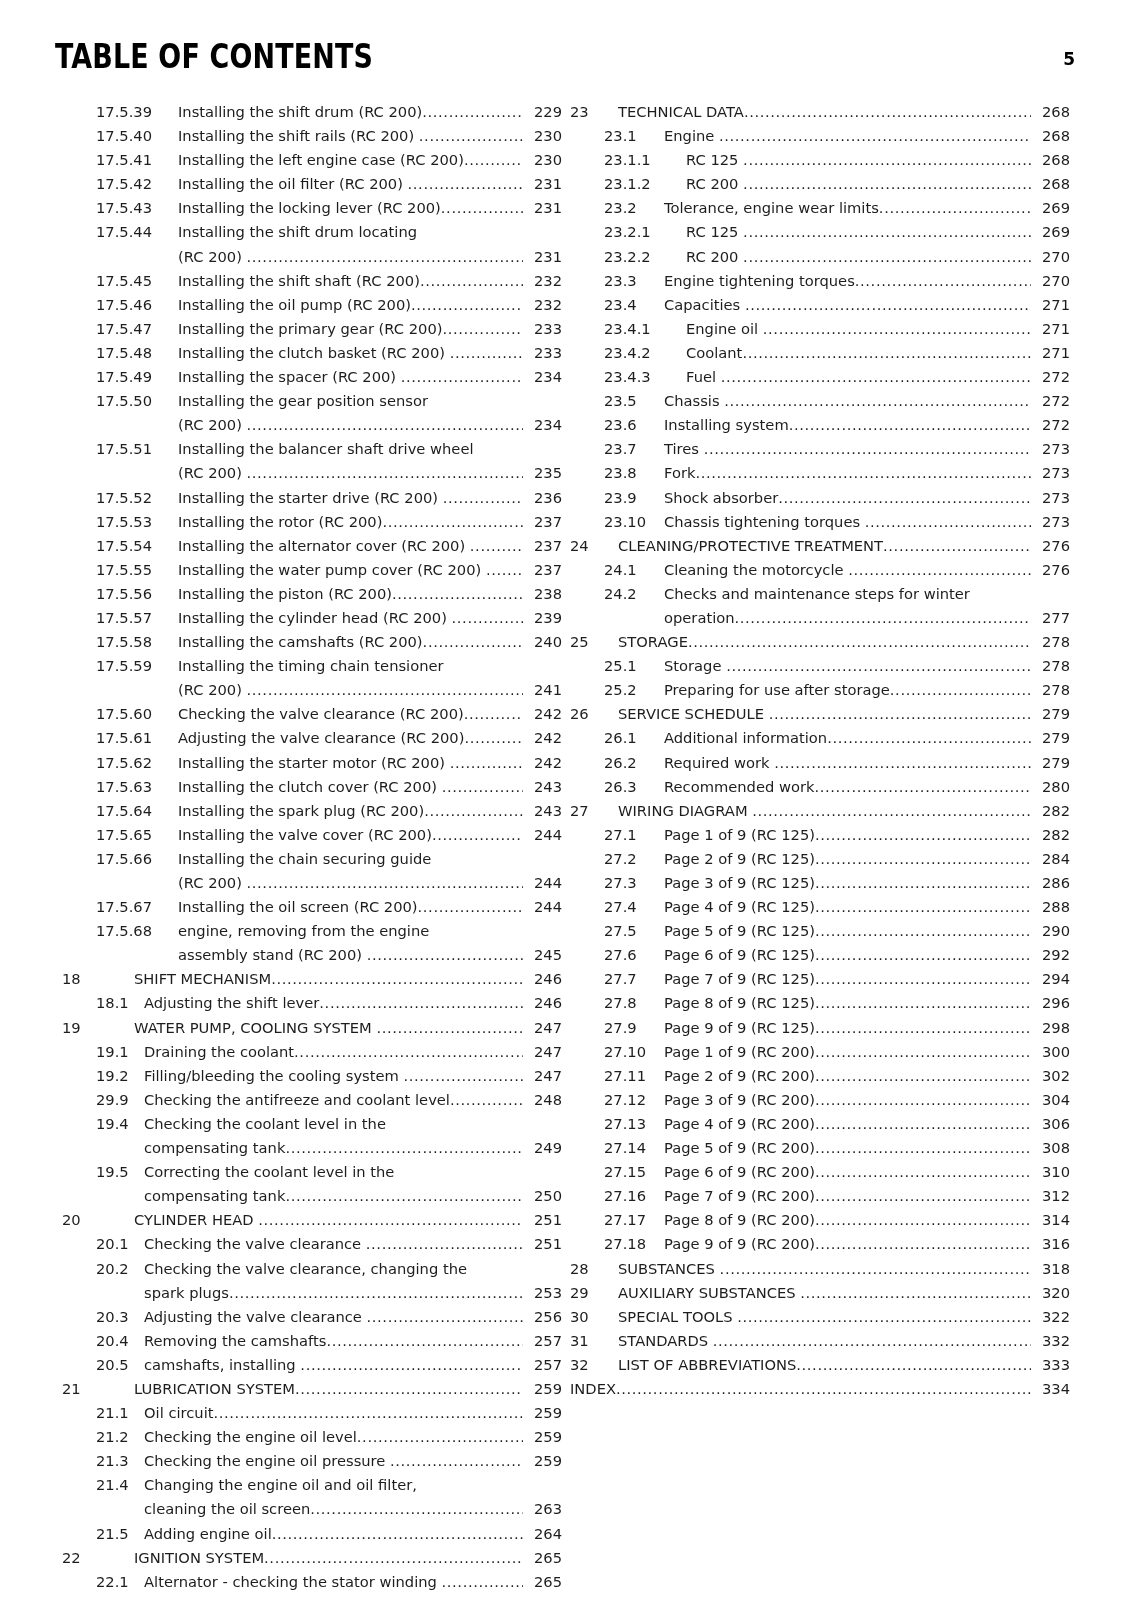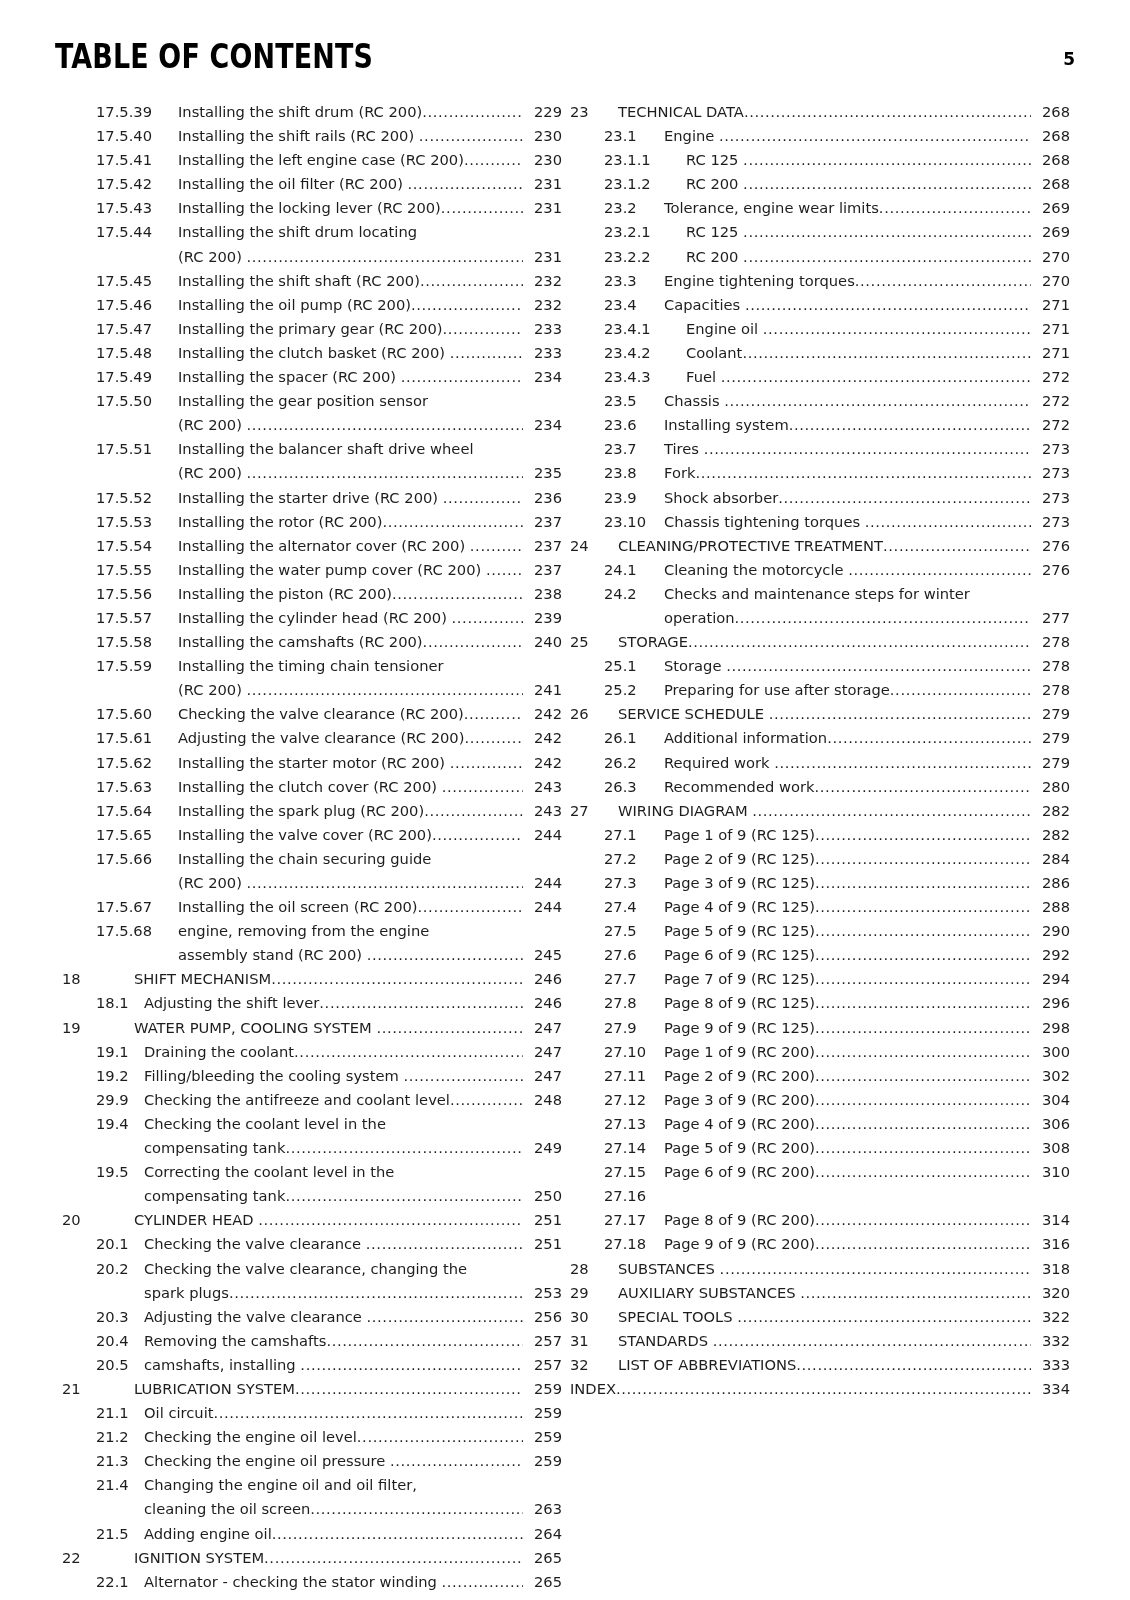--- a/index.html
+++ b/index.html
@@ -1177,20 +1177,27 @@
           <div class="body-col">
             <div class="line">
               <span class="label">Page 6 of 9 (RC 200)</span>
               <span class="leader"></span>
               <span class="pageno">310</span>
             </div>
           </div>
         </div>
         <div class="entry lv1">
           <div class="num">27.16</div>
+          <div class="body-col">
+            <div class="line">
+              <span class="label">Page 7 of 9 (RC 200)</span>
+              <span class="leader"></span>
+              <span class="pageno">312</span>
+            </div>
+          </div>
         </div>
         <div class="entry lv1">
           <div class="num">27.17</div>
           <div class="body-col">
             <div class="line">
               <span class="label">Page 8 of 9 (RC 200)</span>
               <span class="leader"></span>
               <span class="pageno">314</span>
             </div>
           </div>

